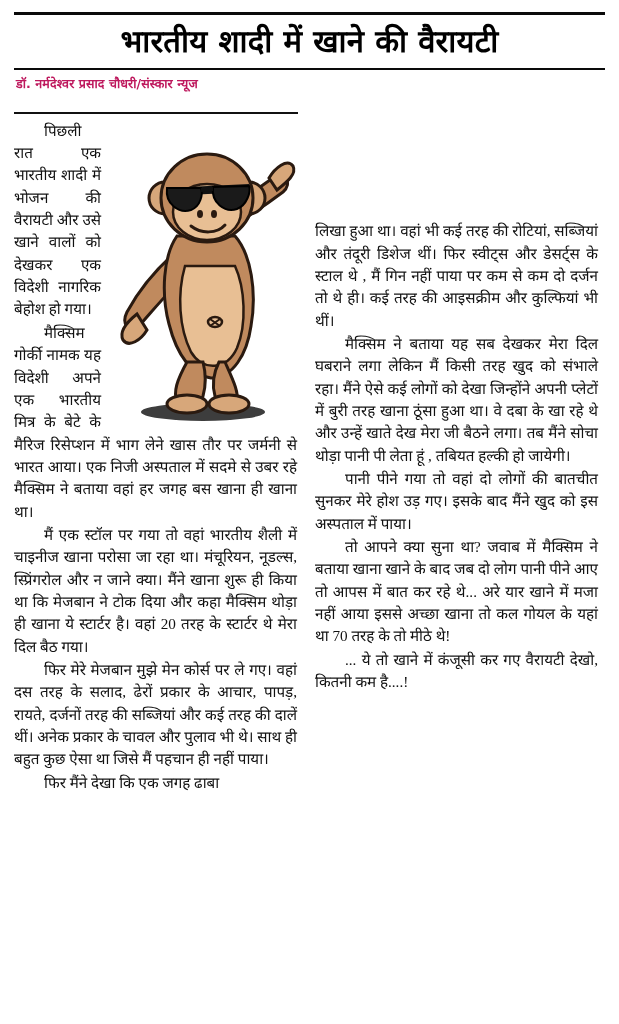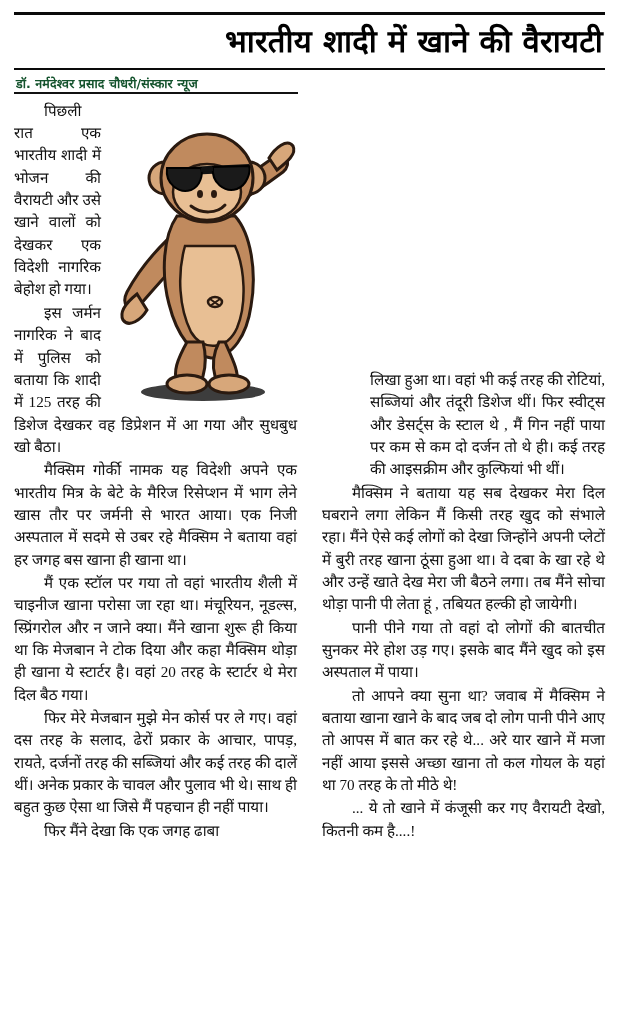--- a/index.html
+++ b/index.html
@@ -27,67 +27,66 @@
     background: #0a0a0a;
     margin: 2px 0 6px 0;
   }
   .headline {
     font-family: "DejaVu Sans", sans-serif;
     font-weight: bold;
     font-size: 31px;
     line-height: 1.33;
     letter-spacing: 0.2px;
     color: #000;
-    text-align: right;
+    text-align: center;
     margin: 0 0 2px 0;
     padding: 0 2px;
   }
   .headline .line {
     display: block;
     white-space: nowrap;
   }
   .rule-under {
     height: 2px;
     background: #0a0a0a;
     margin: 6px 0 5px 0;
   }
   .byline {
     font-family: "DejaVu Sans", sans-serif;
     font-weight: bold;
     font-size: 12.5px;
-    color: #14532d;
-    margin: 0 0 0 2px;
+    color: #be185d;
+    margin: 0 0 20px 2px;
     letter-spacing: 0.1px;
   }
   .rule-byline {
     height: 1.5px;
     background: #111;
     width: 284px;
     margin: 0 0 6px 0;
   }
   .columns {
     display: flex;
-    gap: 25px;
-    align-items: flex-end;
+    gap: 18px;
+    align-items: center;
   }
   .col {
     width: 283px;
     font-size: 15.2px;
     line-height: 1.47;
     text-align: justify;
     text-justify: inter-word;
     position: relative;
   }
   .col p {
     margin: 0 0 1px 0;
     text-indent: 30px;
   }
   .col p.noindent {
     text-indent: 0;
-    margin-left: 48px;
   }
   .col-left {
     position: relative;
   }
   
   .mascot {
     float: right;
     width: 196px;
     height: 300px;
     margin: 6px -6px 2px 6px;
@@ -159,21 +158,20 @@
           <path d="M94 64 L106 63" stroke="#111" stroke-width="4"></path>
 
           <ellipse cx="93" cy="88" rx="3" ry="4" fill="#2a1a10"></ellipse>
           <ellipse cx="107" cy="88" rx="3" ry="4" fill="#2a1a10"></ellipse>
 
           <path d="M84 100 C 94 108, 110 108, 118 99" fill="none" stroke="#2a1a10" stroke-width="3" stroke-linecap="round"></path>
         </svg>
       </div>
 
       <p>पिछली रात एक भारतीय शादी में भोजन की वैरायटी और उसे खाने वालों को देखकर एक विदेशी नागरिक बेहोश हो गया।</p>
-      <p>इस जर्मन नागरिक ने बाद में पुलिस को बताया कि शादी में 125 तरह की डिशेज देखकर वह डिप्रेशन में आ गया और सुधबुध खो बैठा।</p>
       <p>मैक्सिम गोर्की नामक यह विदेशी अपने एक भारतीय मित्र के बेटे के मैरिज रिसेप्शन में भाग लेने खास तौर पर जर्मनी से भारत आया। एक निजी अस्पताल में सदमे से उबर रहे मैक्सिम ने बताया वहां हर जगह बस खाना ही खाना था।</p>
       <p>मैं एक स्टॉल पर गया तो वहां भारतीय शैली में चाइनीज खाना परोसा जा रहा था। मंचूरियन, नूडल्स, स्प्रिंगरोल और न जाने क्या। मैंने खाना शुरू ही किया था कि मेजबान ने टोक दिया और कहा मैक्सिम थोड़ा ही खाना ये स्टार्टर है। वहां 20 तरह के स्टार्टर थे मेरा दिल बैठ गया।</p>
       <p>फिर मेरे मेजबान मुझे मेन कोर्स पर ले गए। वहां दस तरह के सलाद, ढेरों प्रकार के आचार, पापड़, रायते, दर्जनों तरह की सब्जियां और कई तरह की दालें थीं। अनेक प्रकार के चावल और पुलाव भी थे। साथ ही बहुत कुछ ऐसा था जिसे मैं पहचान ही नहीं पाया।</p>
       <p>फिर मैंने देखा कि एक जगह ढाबा</p>
     </div>
 
     <div class="col col-right">
       <p class="noindent">लिखा हुआ था। वहां भी कई तरह की रोटियां, सब्जियां और तंदूरी डिशेज थीं। फिर स्वीट्स और डेसर्ट्स के स्टाल थे , मैं गिन नहीं पाया पर कम से कम दो दर्जन तो थे ही। कई तरह की आइसक्रीम और कुल्फियां भी थीं।</p>
       <p>मैक्सिम ने बताया यह सब देखकर मेरा दिल घबराने लगा लेकिन मैं किसी तरह खुद को संभाले रहा। मैंने ऐसे कई लोगों को देखा जिन्होंने अपनी प्लेटों में बुरी तरह खाना ठूंसा हुआ था। वे दबा के खा रहे थे और उन्हें खाते देख मेरा जी बैठने लगा। तब मैंने सोचा थोड़ा पानी पी लेता हूं , तबियत हल्की हो जायेगी।</p>
       <p>पानी पीने गया तो वहां दो लोगों की बातचीत सुनकर मेरे होश उड़ गए। इसके बाद मैंने खुद को इस अस्पताल में पाया।</p>

